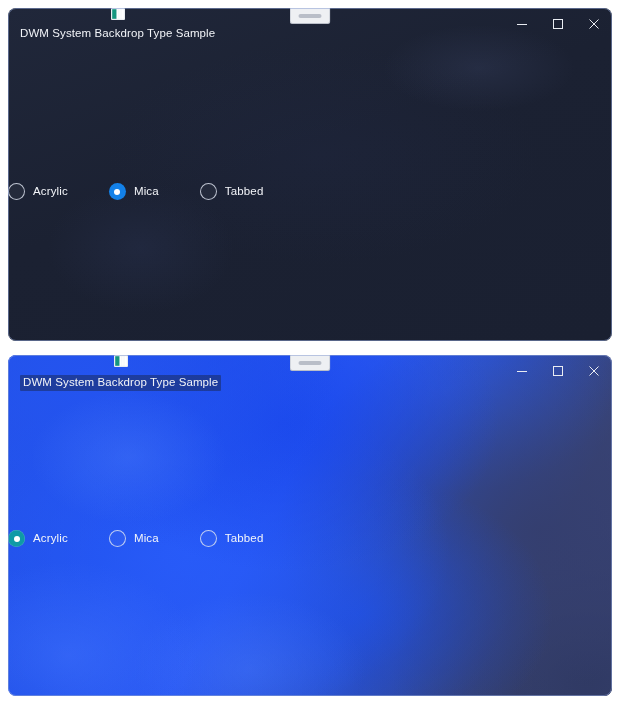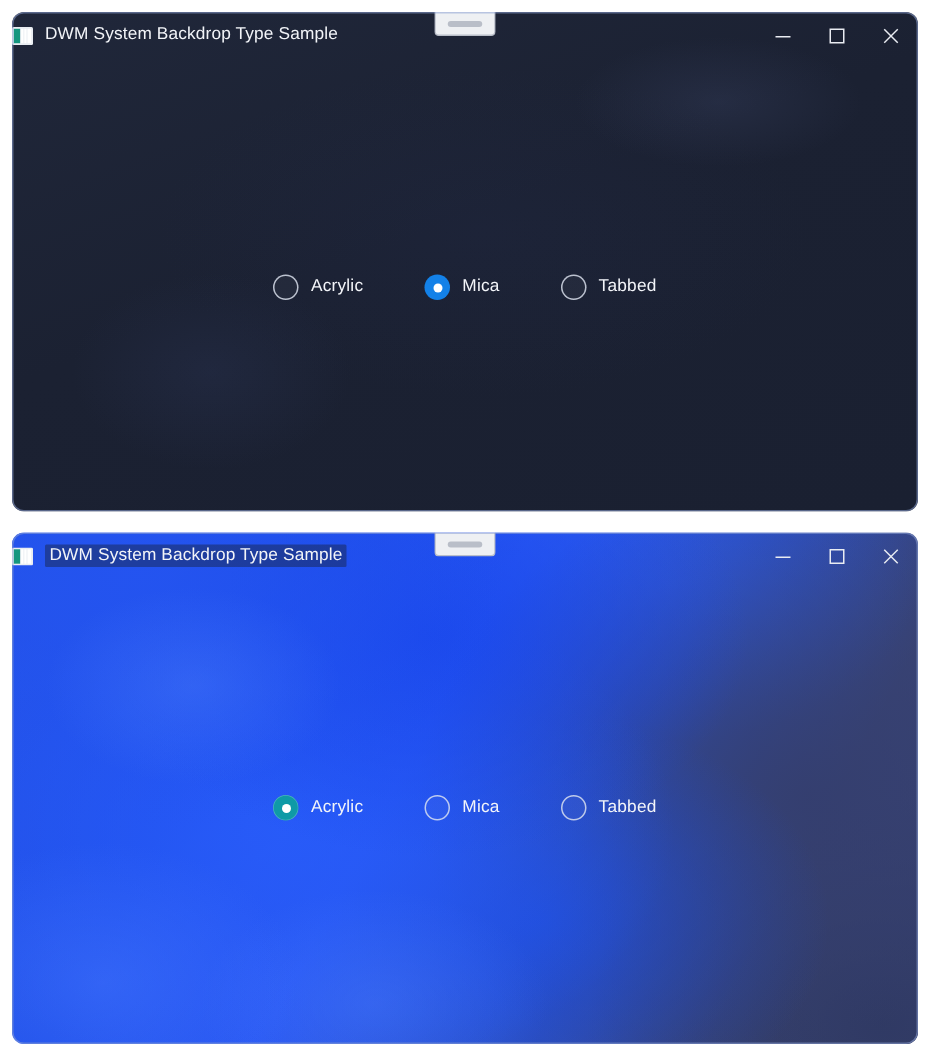--- a/index.html
+++ b/index.html
@@ -80,21 +80,23 @@
     top: 0; left: 0; right: 0;
     height: 31px;
     display: flex;
     align-items: center;
   }
 
   .title-left {
     display: flex;
     align-items: center;
     gap: 8px;
+    padding-left: 12px;
     height: 100%;
+    flex-direction: column;
   }
 
   .app-icon {
     width: 14px;
     height: 12px;
     display: block;
     flex: none;
   }
 
   .title-text {
@@ -157,21 +159,20 @@
   .client {
     position: absolute;
     left: 0; right: 0;
     top: 31px; bottom: 0;
   }
 
   .radio-row {
     position: absolute;
     left: 0; right: 0;
     display: flex;
-    justify-content: center;
     align-items: center;
   }
 
   .radio-item {
     display: flex;
     align-items: center;
     gap: 8px;
     cursor: default;
   }
 

